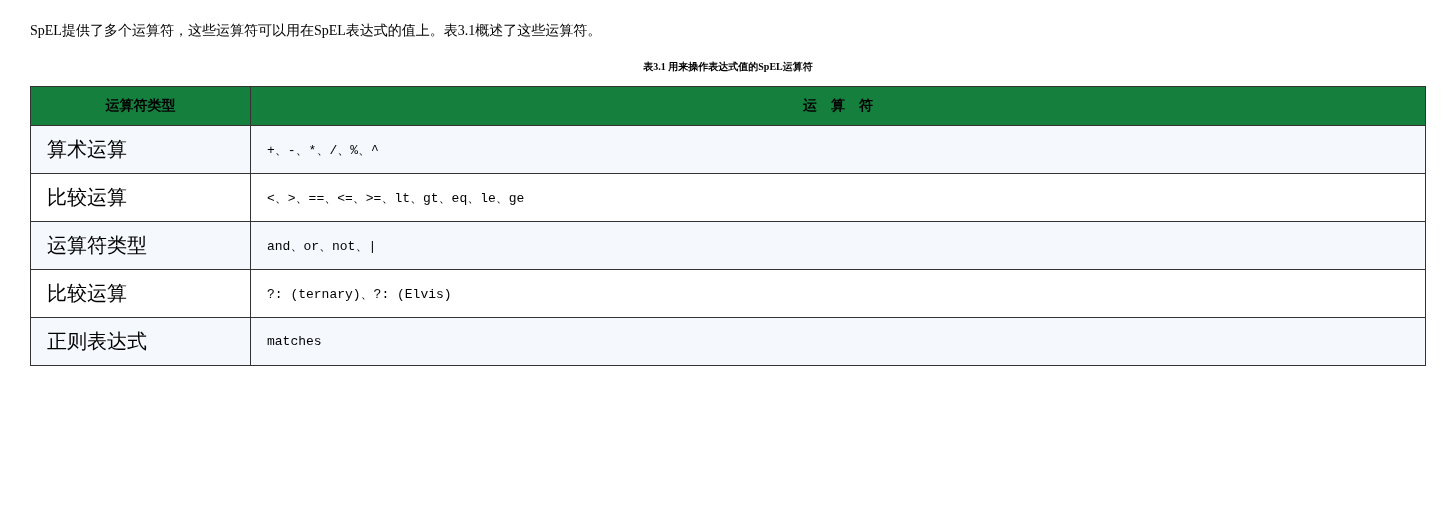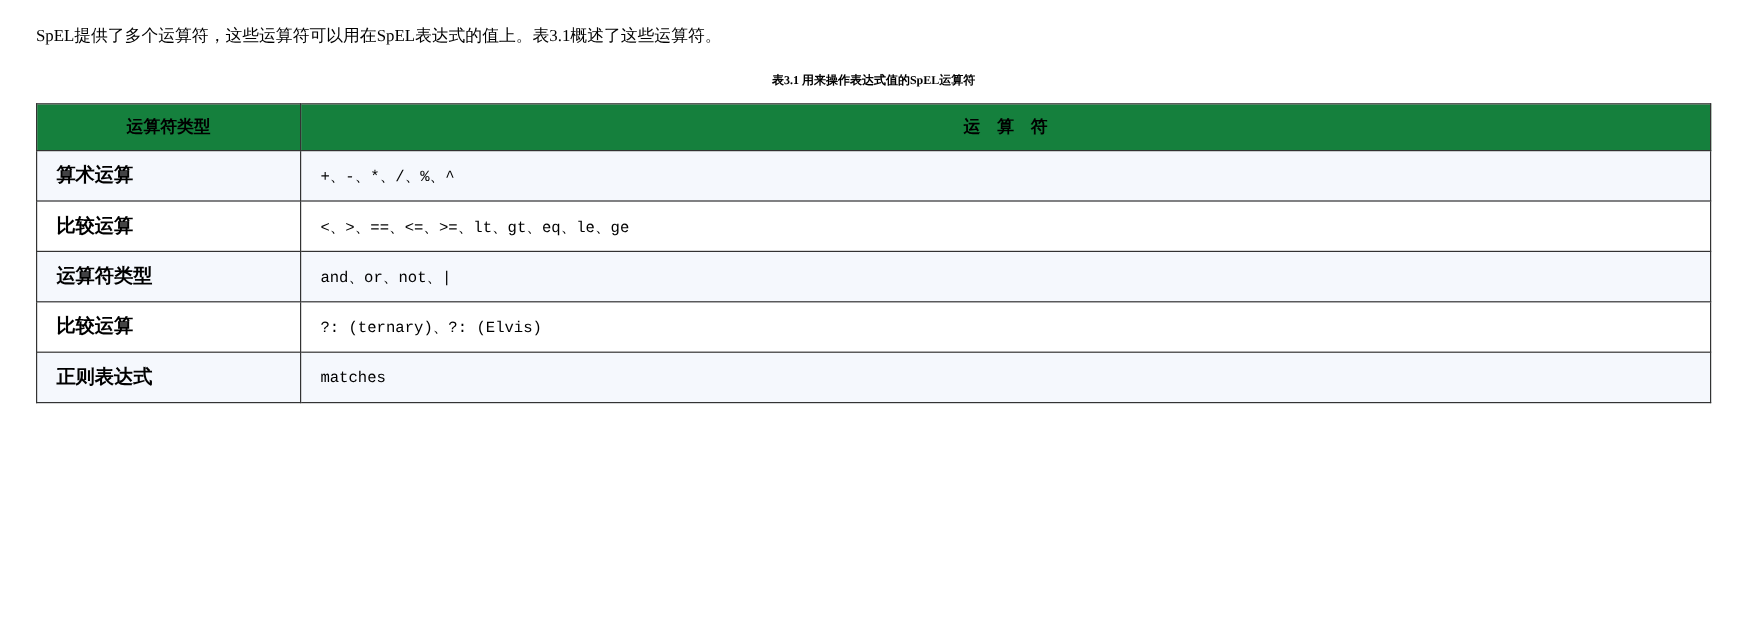--- a/index.html
+++ b/index.html
@@ -49,22 +49,22 @@
       font-weight: bold;
       font-size: 14px;
       text-align: center;
     }
 
     .header-row th:first-child {
       width: 220px;
     }
 
     .data-row td:first-child {
-      font-size: 16px;
-      font-weight: bold;
+      font-size: 20px;
+      font-weight: normal;
       background-color: #ffffff;
       width: 220px;
     }
 
     .data-row td:last-child {
       font-family: "Courier New", Courier, monospace;
       font-size: 13px;
       background-color: #ffffff;
     }
 

